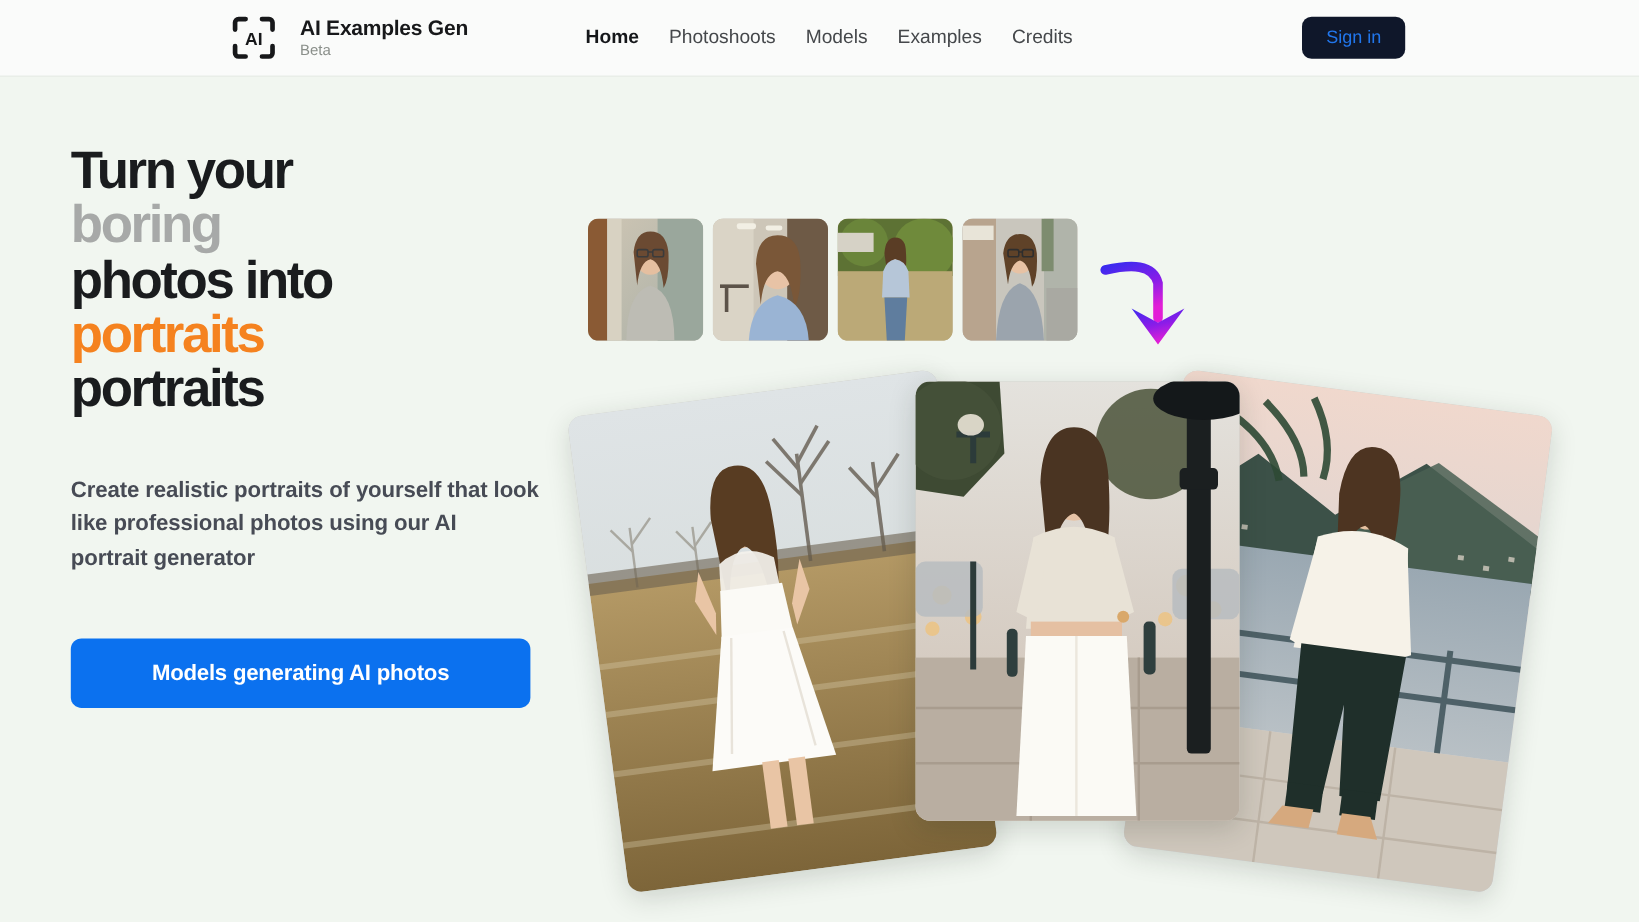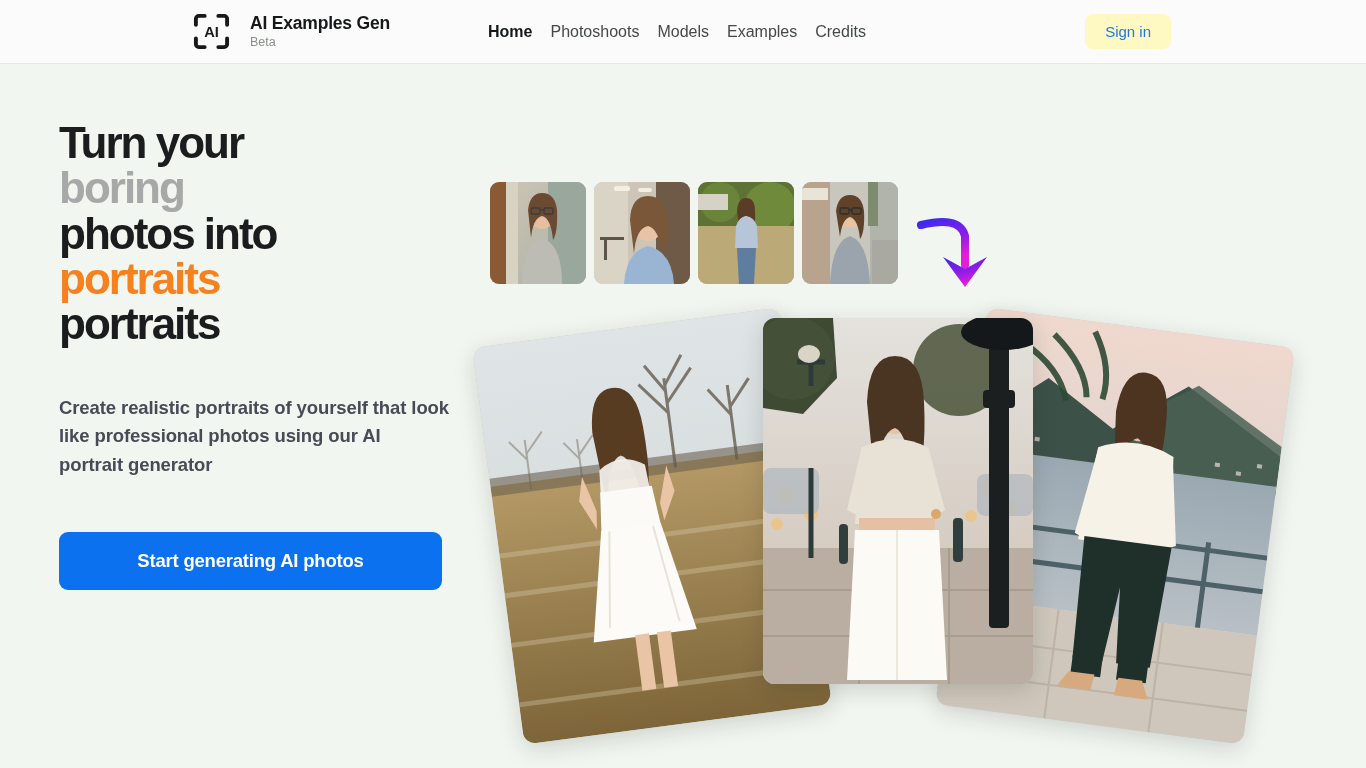--- a/index.html
+++ b/index.html
@@ -48,39 +48,39 @@
     margin-top: 4px;
   }
 
   .nav {
     position: absolute;
     left: 488px;
     top: 0;
     height: 64px;
     display: flex;
     align-items: center;
-    gap: 1px;
+    gap: 8px;
   }
   .nav-item {
     font-size: 16px;
     color: #45484b;
     padding: 0 17px 0 0;
     cursor: pointer;
     white-space: nowrap;
   }
   .nav-item.active {
     color: #15171a;
     font-weight: bold;
   }
 
   .signin {
     position: absolute;
     right: 195px;
     top: 14px;
-    background: #fef9c3;
+    background: #0f172a;
     color: #2176ec;
     font-size: 15px;
     border: none;
     border-radius: 8px;
     padding: 9px 20px;
     cursor: pointer;
     font-family: inherit;
   }
 
   
@@ -236,21 +236,21 @@
     <h1 class="headline">
       <span>Turn your</span><br>
       <span class="hl-grey">boring</span><br>
       <span>photos into</span><br>
       <span class="hl-orange">portraits</span><br>
       <span>portraits</span>
     </h1>
 
     <p class="subhead">Create realistic portraits of yourself that look like professional photos using our AI portrait generator</p>
 
-    <button class="cta">Start generating AI photos</button>
+    <button class="cta">Models generating AI photos</button>
   </div>
 
   <div class="thumbs">
 
     <div class="thumb">
       <svg viewBox="0 0 96 102" preserveAspectRatio="xMidYMid slice">
         <defs>
             <linearGradient id="t1bg" x1="0" y1="0" x2="1" y2="1">
           <stop offset="0" stop-color="#cfc6b4"></stop>
               <stop offset="1" stop-color="#aab0a7"></stop>

